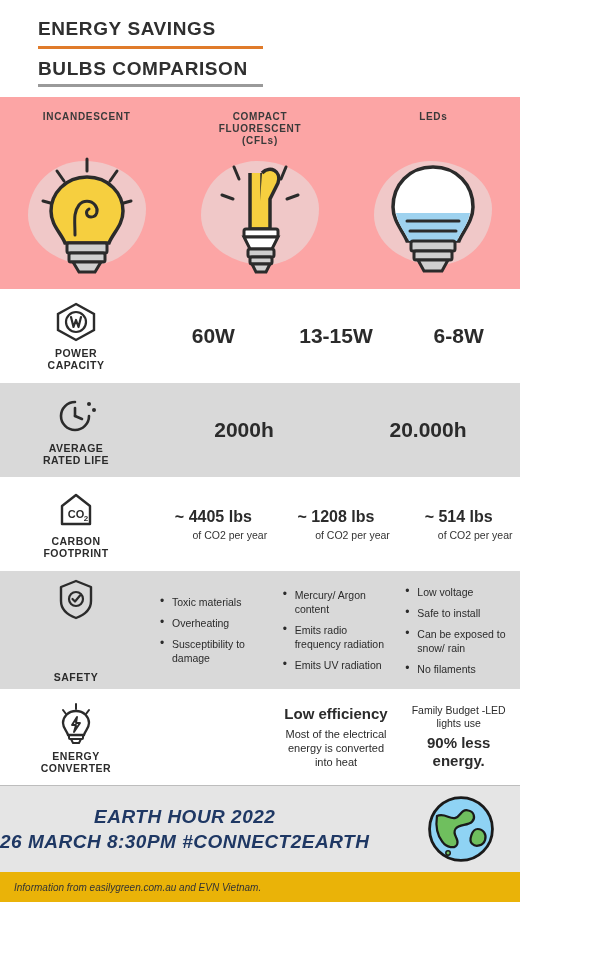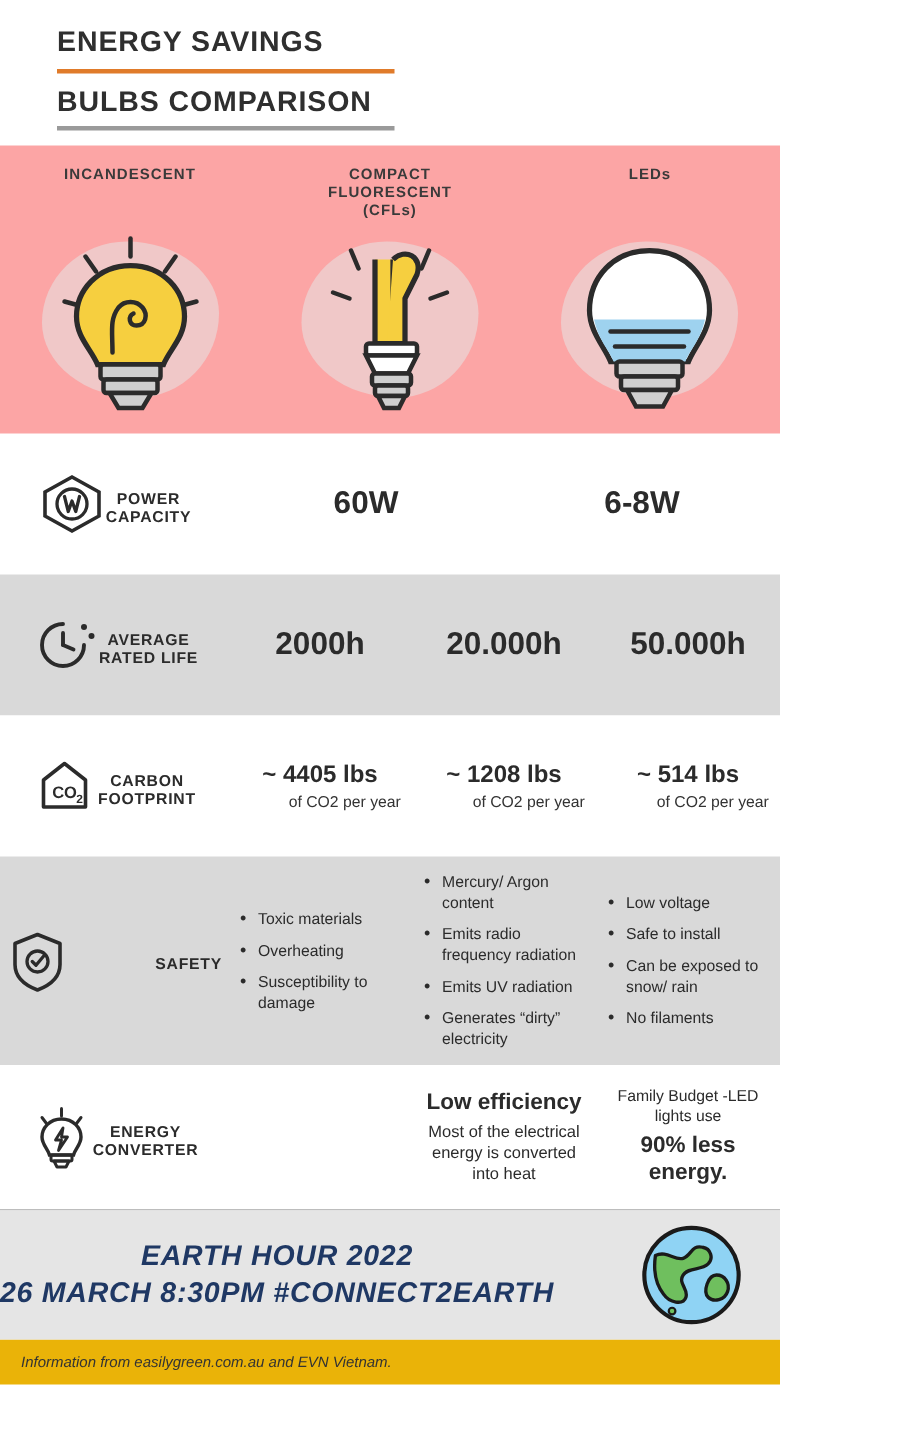--- a/index.html
+++ b/index.html
@@ -94,21 +94,21 @@
     display: flex;
     align-items: center;
     min-height: 94px;
   }
   .row.light { background: #ffffff; }
   .row.dark  { background: #d9d9d9; }
 
   .label-cell {
     width: 152px;
     display: flex;
-    flex-direction: row;
+    flex-direction: column;
     align-items: center;
     justify-content: center;
     padding: 6px 4px;
   }
   .label-text {
     font-size: 10.5px;
     font-weight: bold;
     letter-spacing: 0.5px;
     text-align: center;
     line-height: 12px;
@@ -299,20 +299,23 @@
       </svg>
       <div class="label-text">
         <div>POWER</div>
         <div>CAPACITY</div>
       </div>
     </div>
     <div class="val-cell">
       <div class="big-val">60W</div>
     </div>
     <div class="val-cell">
+      <div class="big-val">13-15W</div>
+    </div>
+    <div class="val-cell">
       <div class="big-val">6-8W</div>
     </div>
   </div>
 
   <div class="row dark">
     <div class="label-cell">
       <svg width="46" height="42" viewBox="0 0 46 42">
         <path d="M36 21 A14 14 0 1 1 22 7" fill="none" stroke="#2b2b2b" stroke-width="2.6" stroke-linecap="round"></path>
         <circle cx="36" cy="9" r="2" fill="#2b2b2b"></circle>
         <circle cx="41" cy="15" r="2" fill="#2b2b2b"></circle>
@@ -323,23 +326,20 @@
         <div>AVERAGE</div>
         <div>RATED LIFE</div>
       </div>
     </div>
     <div class="val-cell">
       <div class="big-val">2000h</div>
     </div>
     <div class="val-cell">
       <div class="big-val">20.000h</div>
     </div>
-    <div class="val-cell">
-      <div class="big-val">50.000h</div>
-    </div>
   </div>
 
   <div class="row light">
     <div class="label-cell">
       <svg width="44" height="40" viewBox="0 0 44 40">
         <path d="M8 16 L22 5 L36 16 L36 34 L8 34 Z" fill="none" stroke="#2b2b2b" stroke-width="2.4" stroke-linejoin="round"></path>
         <text x="22" y="28" font-size="11" font-family="Liberation Sans, sans-serif" font-weight="bold" text-anchor="middle" fill="#2b2b2b">CO</text>
         <text x="32" y="31" font-size="8" font-family="Liberation Sans, sans-serif" font-weight="bold" text-anchor="middle" fill="#2b2b2b">2</text>
       </svg>
       <div class="label-text">
@@ -374,21 +374,20 @@
     </div>
     <ul class="bullets">
       <li>Toxic materials</li>
       <li>Overheating</li>
       <li>Susceptibility to damage</li>
     </ul>
     <ul class="bullets">
       <li>Mercury/ Argon content</li>
       <li>Emits radio frequency radiation</li>
       <li>Emits UV radiation</li>
-      <li>Generates “dirty” electricity</li>
     </ul>
     <ul class="bullets">
       <li>Low voltage</li>
       <li>Safe to install</li>
       <li>Can be exposed to snow/ rain</li>
       <li>No filaments</li>
     </ul>
   </div>
 
   <div class="row light converter">

